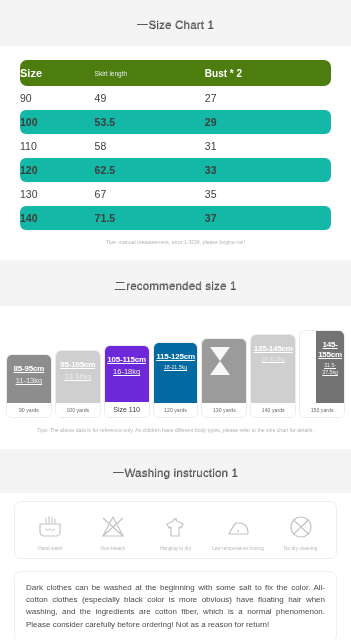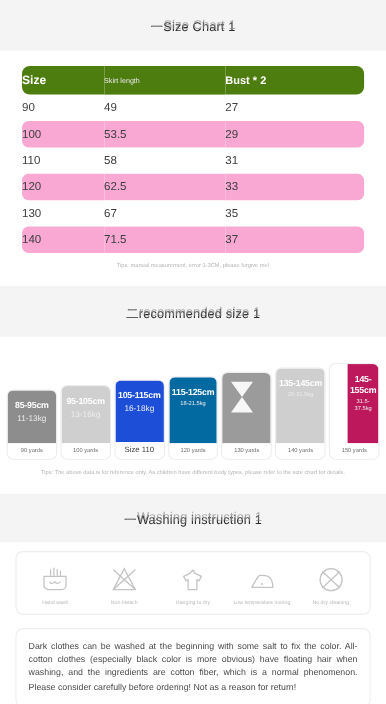--- a/index.html
+++ b/index.html
@@ -49,21 +49,21 @@
     text-align: left;
   }
   table.size-table thead th.c1 { border-radius: 7px 0 0 7px; font-size: 11px; }
   table.size-table thead th.c2 { font-size: 6.5px; font-weight: normal; color:#eaeaea; }
   table.size-table thead th.c3 { border-radius: 0 7px 7px 0; font-size: 10px; }
   table.size-table tbody td {
     font-size: 10.5px;
     color: #3d3d3d;
     padding: 6px 0;
   }
-  table.size-table tbody tr.alt td { background: #f9a8d4; }
+  table.size-table tbody tr.alt td { background: #14b8a6; font-weight: bold; }
   table.size-table tbody tr.alt td:first-child { border-radius: 6px 0 0 6px; }
   table.size-table tbody tr.alt td:last-child { border-radius: 0 6px 6px 0; }
 
   .tips {
     text-align: center;
     font-size: 5.2px;
     color: #b3b3b3;
     padding: 9px 10px 14px 10px;
     line-height: 1.4;
   }
@@ -84,20 +84,21 @@
     background: #ffffff;
     border: 1px solid #ececec;
     border-radius: 6px;
     overflow: hidden;
     text-align: center;
   }
   .size-card .top {
     color: #ffffff;
     padding: 9px 1px 9px 1px;
     line-height: 1.25;
+    text-decoration: underline;
   }
   .size-card .cm { font-size: 8px; font-weight: bold; letter-spacing: -.2px; display:block; }
   .size-card .kg { font-size: 7.5px; color: #ececec; display:block; margin-top: 2px; }
   .size-card .kg.small { font-size: 5.2px; }
   .size-card .foot {
     font-size: 5.2px;
     color: #6d6d6d;
     padding: 4px 0 4px 0;
     background: #fff;
   }
@@ -217,21 +218,21 @@
           <div class="foot">90 yards</div>
         </div>
         <div class="size-card">
           <div class="top" style="background: rgb(207, 207, 207); height: 52px;">
             <span class="cm">95-105cm</span>
             <span class="kg">13-16kg</span>
           </div>
           <div class="foot">100 yards</div>
         </div>
         <div class="size-card">
-          <div class="top" style="background: #1d4ed8; height: 56px;">
+          <div class="top" style="background: #6d28d9; height: 56px;">
             <span class="cm">105-115cm</span>
             <span class="kg">16-18kg</span>
           </div>
           <div class="foot big">Size 110</div>
         </div>
         <div class="size-card">
           <div class="top" style="background: #0369a1; height: 60px;">
             <span class="cm">115-125cm</span>
             <span class="kg small">18-21.5kg</span>
           </div>
@@ -245,21 +246,21 @@
           <div class="foot">130 yards</div>
         </div>
         <div class="size-card">
           <div class="top" style="background: rgb(207, 207, 207); height: 68px;">
             <span class="cm">135-145cm</span>
             <span class="kg small">26-31.5kg</span>
           </div>
           <div class="foot">140 yards</div>
         </div>
         <div class="size-card">
-          <div class="top" style="background: #be185d; height: 72px; margin-left: 16px;">
+          <div class="top" style="background: #737373; height: 72px; margin-left: 16px;">
             <span class="cm">145-155cm</span>
             <span class="kg small">31.5-37.5kg</span>
           </div>
           <div class="foot">150 yards</div>
         </div>
         <svg class="hourglass" viewBox="0 0 26 30">
         <path d="M3 1 H23 L13 15 L23 29 H3 L13 15 Z" fill="#ffffff" opacity="0.92"></path>
       </svg>
     </div>
   </div>

